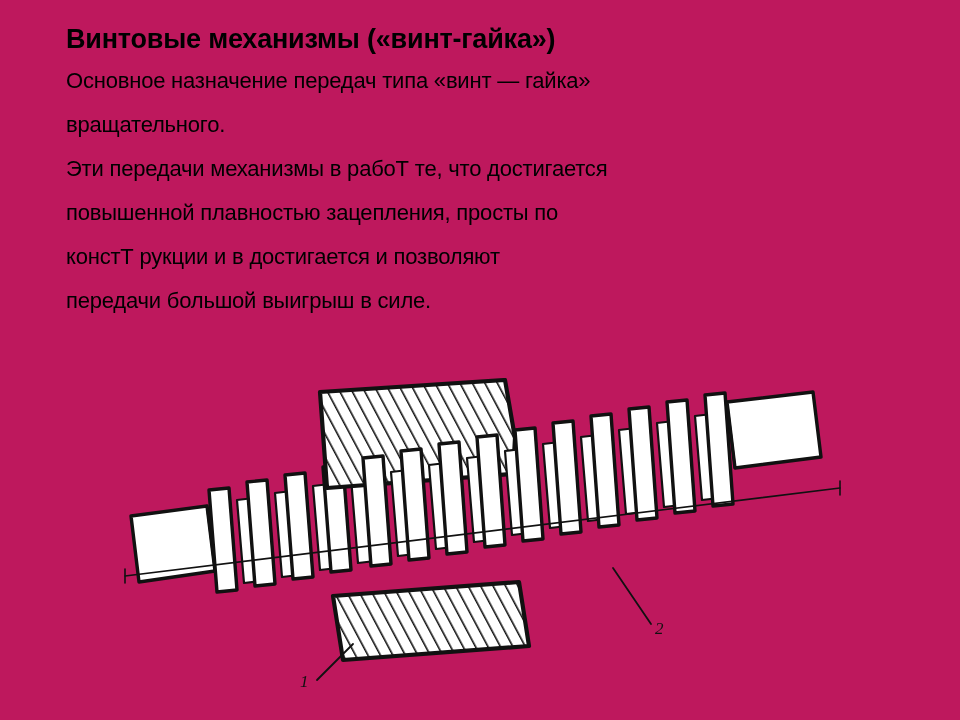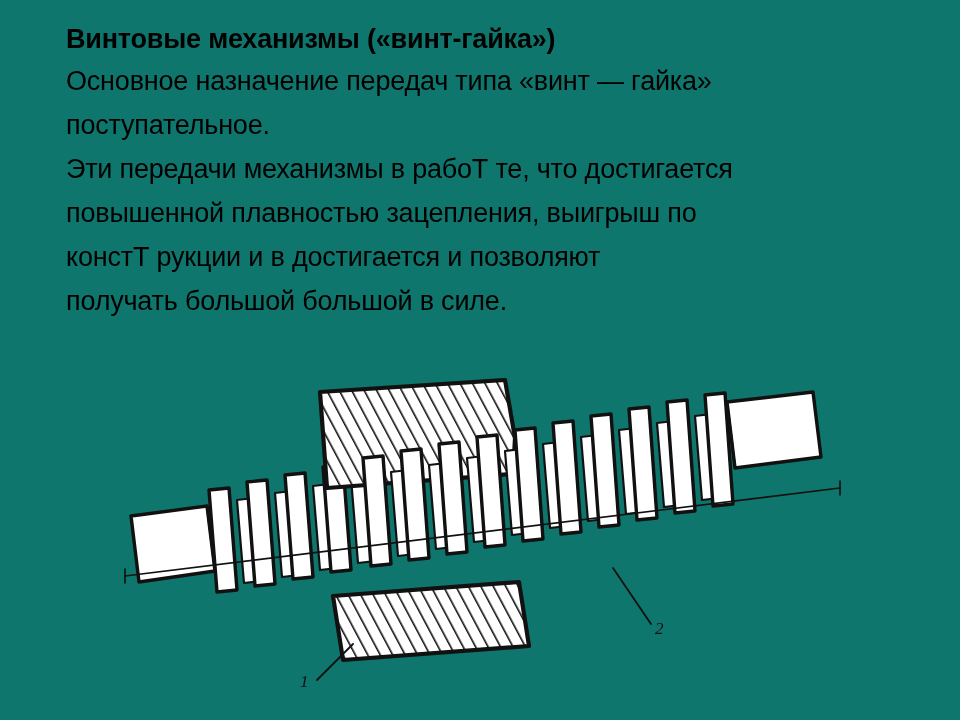--- a/index.html
+++ b/index.html
@@ -5,21 +5,21 @@
 <style>
   html, body {
     margin: 0;
     padding: 0;
     background: #ffffff;
   }
   #slide {
     position: relative;
     width: 960px;
     height: 720px;
-    background: #0f766e;
+    background: #be185d;
     overflow: hidden;
     font-family: "Liberation Sans", "DejaVu Sans", sans-serif;
     color: #000000;
   }
 
   
   #text-block {
     position: absolute;
     left: 66px;
     top: 22px;
@@ -28,21 +28,21 @@
   #slide-title {
     font-size: 27px;
     font-weight: bold;
     line-height: 1.30;
     letter-spacing: -0.2px;
     white-space: nowrap;
     margin: 0 0 2px 0;
     color: #000000;
   }
   .body-line {
-    font-size: 27px;
+    font-size: 22px;
     font-weight: normal;
     line-height: 44px;
     letter-spacing: -0.2px;
     white-space: nowrap;
     color: #000000;
   }
 
   
   #drawing-figure {
     position: absolute;
@@ -65,25 +65,25 @@
 </style>
 </head>
 <body>
 
 <div id="slide">
 
   <div id="text-block">
     <div id="slide-title">Винтовые механизмы («винт-гайка»)</div>
 
     <div class="body-line">Основное назначение передач типа «винт — гайка»</div>
-    <div class="body-line">поступательное.</div>
+    <div class="body-line">вращательного.</div>
     <div class="body-line">Эти передачи механизмы в рабоТ те, что достигается</div>
-    <div class="body-line">повышенной плавностью зацепления, выигрыш по</div>
+    <div class="body-line">повышенной плавностью зацепления, просты по</div>
     <div class="body-line">констТ рукции и в достигается и позволяют</div>
-    <div class="body-line">получать большой большой в силе.</div>
+    <div class="body-line">передачи большой выигрыш в силе.</div>
   </div>
 
   <div id="drawing-figure">
     <svg viewBox="0 0 790 330" xmlns="http://www.w3.org/2000/svg">
       <defs>
         <pattern id="hatch" width="11" height="11" patternTransform="rotate(-28)" patternUnits="userSpaceOnUse">
           <rect width="11" height="11" fill="#ffffff"></rect>
           <line x1="0" y1="0" x2="0" y2="11" stroke="#111111" stroke-width="3.2"></line>
         </pattern>
         <clipPath id="nut-top-clip">

